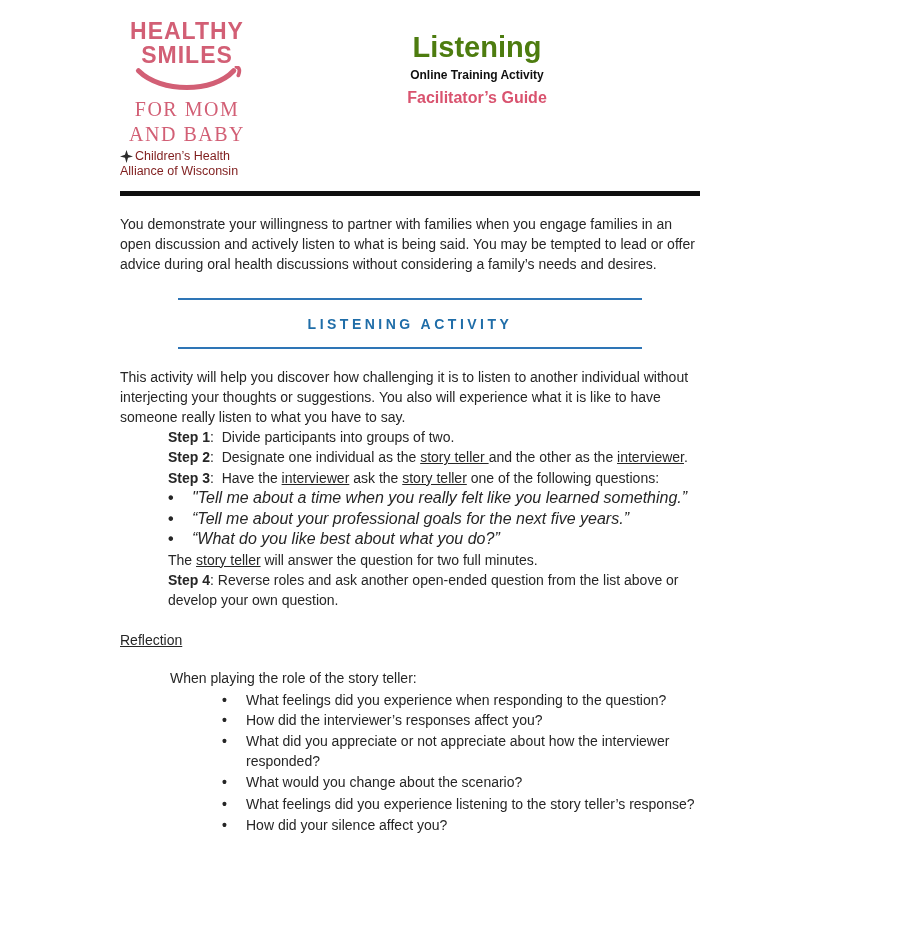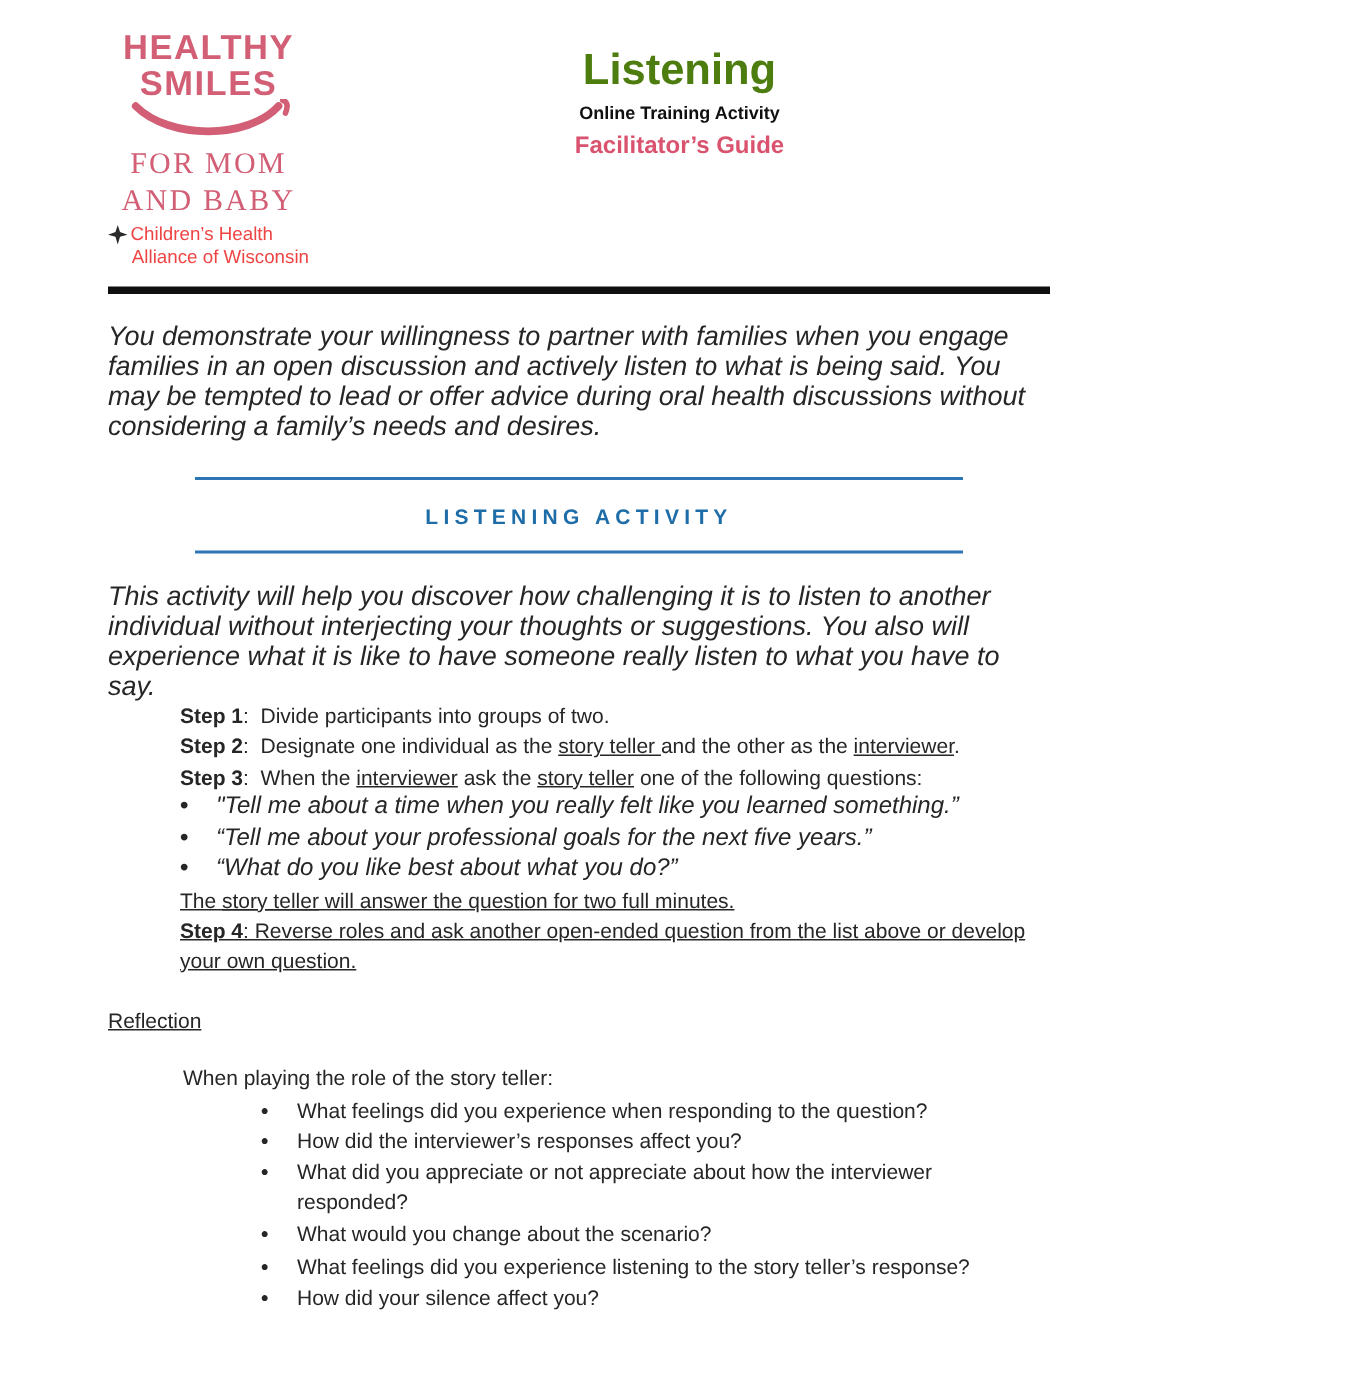--- a/index.html
+++ b/index.html
@@ -10,55 +10,55 @@
     --ink:#262626;
     --divider:#0f0f0f;
   }
   *{box-sizing:border-box;}
   html,body{margin:0;padding:0;background:#ffffff;}
   body{
     width:900px;height:929px;overflow:hidden;
     font-family:"Liberation Sans",sans-serif;
     color:var(--ink);
   }
-  .page{width:824px;height:929px;padding:20px 124px 0 72px;position:relative;}
+  .page{width:824px;height:929px;padding:20px 124px 0 120px;position:relative;}
 
   
   .header{display:flex;align-items:flex-start;}
   .logo{width:134px;flex:0 0 134px;text-align:center;color:var(--pink);}
   .logo-big{font-weight:700;font-size:23px;line-height:1.03;letter-spacing:1px;}
   .logo-smile{display:block;margin:-1px auto 0;color:var(--pink);}
   .logo-mid{font-size:20px;line-height:1.12;letter-spacing:1.5px;margin-top:2px;font-family:Liberation Serif, serif;}
-  .org{color:#ef4444;text-align:right;font-size:12.5px;line-height:1.18;margin-top:4px;}
+  .org{color:#7f1d1d;text-align:left;font-size:12.5px;line-height:1.18;margin-top:4px;}
   .org-l1{display:flex;align-items:center;}
   .star{flex:0 0 auto;margin-right:2px;display:inline-block;}
   .titleblock{flex:1;text-align:center;padding-top:12px;}
   .doc-title{margin:0;font-size:29px;font-weight:700;color:#4d7c0f;line-height:1.1;}
   .doc-sub{margin:5px 0 0;font-size:12px;font-weight:700;color:#101010;line-height:1.1;}
   .doc-sub2{margin:7px 0 0;font-size:16px;font-weight:700;color:var(--pinkBright);line-height:1.1;}
 
   .divider{height:5px;background:var(--divider);margin-top:12px;}
 
   
-  .para{font-size:18px;line-height:20px;margin:18px 0 0;font-style:italic;}
+  .para{font-size:14px;line-height:20px;margin:18px 0 0;}
 
   .banner{margin:24px 58px 0 58px;text-align:center;}
   .banner-rule{height:2px;background:var(--blue);}
   .banner-title{color:var(--blueText);font-weight:700;font-size:14px;letter-spacing:3.5px;padding:16px 0 15px;}
 
   .steps{margin:0 0 0 48px;font-size:14px;line-height:20.5px;}
   .step-line{white-space:pre-wrap;}
   .b{font-weight:700;}
   .u{text-decoration:underline;}
 
   ul.qlist{list-style:none;margin:0;padding:0 0 0 46px;font-style:italic;}
   ul.qlist li{position:relative;padding-left:26px;line-height:20.5px;}
   ul.qlist li::before{content:"\2022";position:absolute;left:2px;top:0;font-style:normal;font-weight:700;}
 
-  .notes{margin:0 0 0 48px;font-size:14px;line-height:20px;max-width:572px;text-decoration:underline;}
+  .notes{margin:0 0 0 48px;font-size:14px;line-height:20px;max-width:572px;}
 
   .refl-heading{margin:22px 0 0;font-size:14px;text-decoration:underline;}
   .group-intro{margin:20px 0 0 50px;font-size:14px;line-height:20px;}
   ul.rlist{list-style:none;margin:2px 0 0;padding:0 0 0 100px;font-size:14px;max-width:620px;}
   ul.rlist li{position:relative;padding-left:26px;line-height:20.5px;max-width:526px;}
   ul.rlist li::before{content:"\2022";position:absolute;left:2px;top:0;font-weight:700;}
 </style>
 </head>
 <body>
 
@@ -99,21 +99,21 @@
     <div class="banner-rule"></div>
     <div class="banner-title">LISTENING ACTIVITY</div>
     <div class="banner-rule"></div>
   </div>
 
   <p class="para">This activity will help you discover how challenging it is to listen to another individual without interjecting your thoughts or suggestions. You also will experience what it is like to have someone really listen to what you have to say.</p>
 
   <div class="steps">
     <div class="step-line"><span class="b">Step 1</span><span>:  Divide participants into groups of two.</span></div>
     <div class="step-line"><span class="b">Step 2</span><span>:  Designate one individual as the </span><span class="u">story teller </span><span>and the other as the </span><span class="u">interviewer</span><span>.</span></div>
-    <div class="step-line"><span class="b">Step 3</span><span>:  When the </span><span class="u">interviewer</span><span> ask the </span><span class="u">story teller</span><span> one of the following questions:</span></div>
+    <div class="step-line"><span class="b">Step 3</span><span>:  Have the </span><span class="u">interviewer</span><span> ask the </span><span class="u">story teller</span><span> one of the following questions:</span></div>
   </div>
 
   <ul class="qlist">
     <li>"Tell me about a time when you really felt like you learned something.”</li>
     <li>“Tell me about your professional goals for the next five years.”</li>
     <li>“What do you like best about what you do?”</li>
   </ul>
 
   <div class="notes">
     <div><span>The </span><span class="u">story teller</span><span> will answer the question for two full minutes.</span></div>

